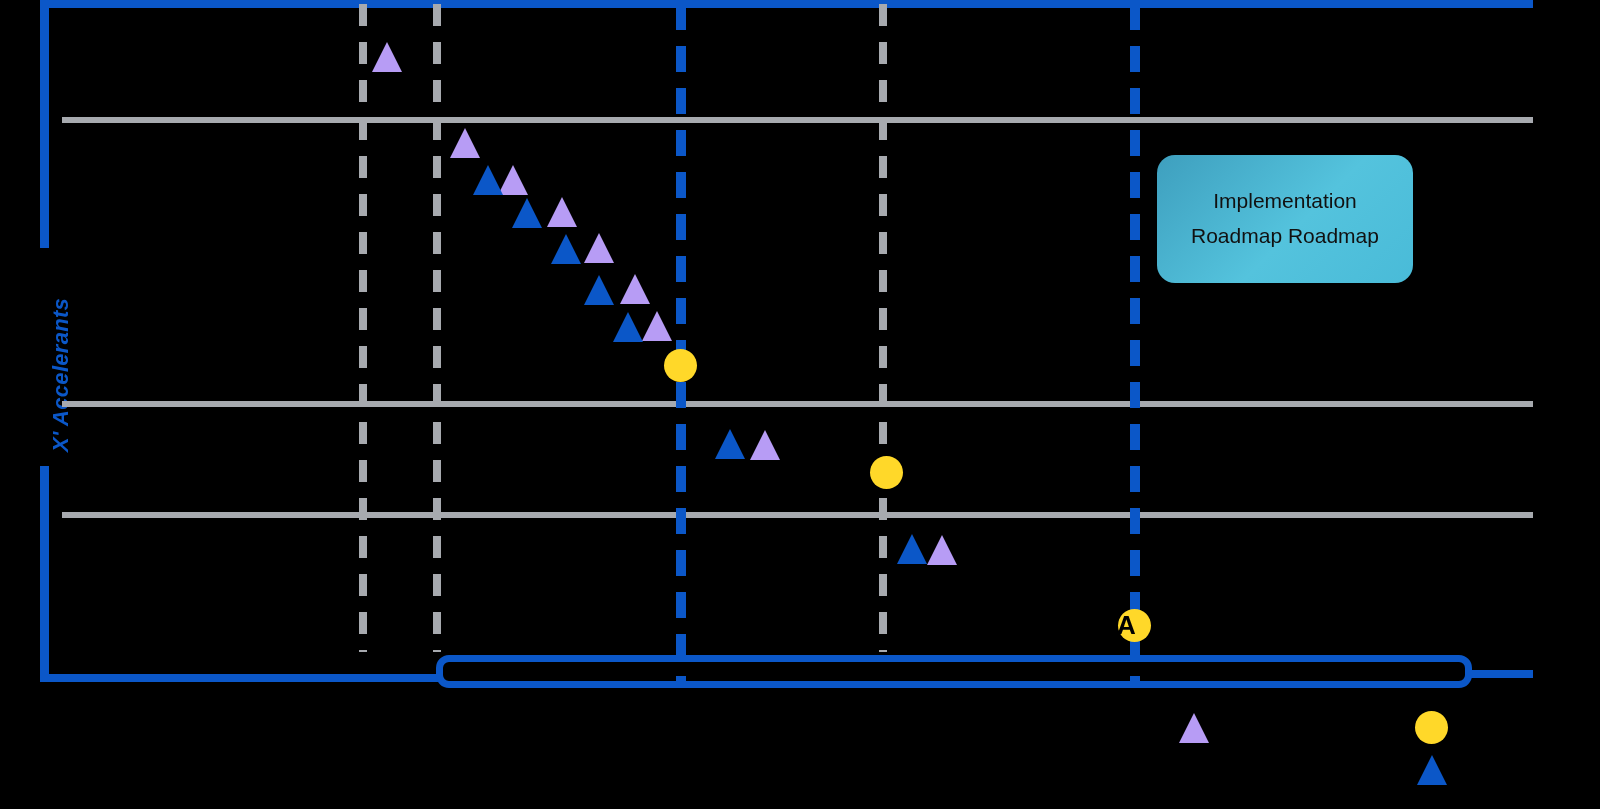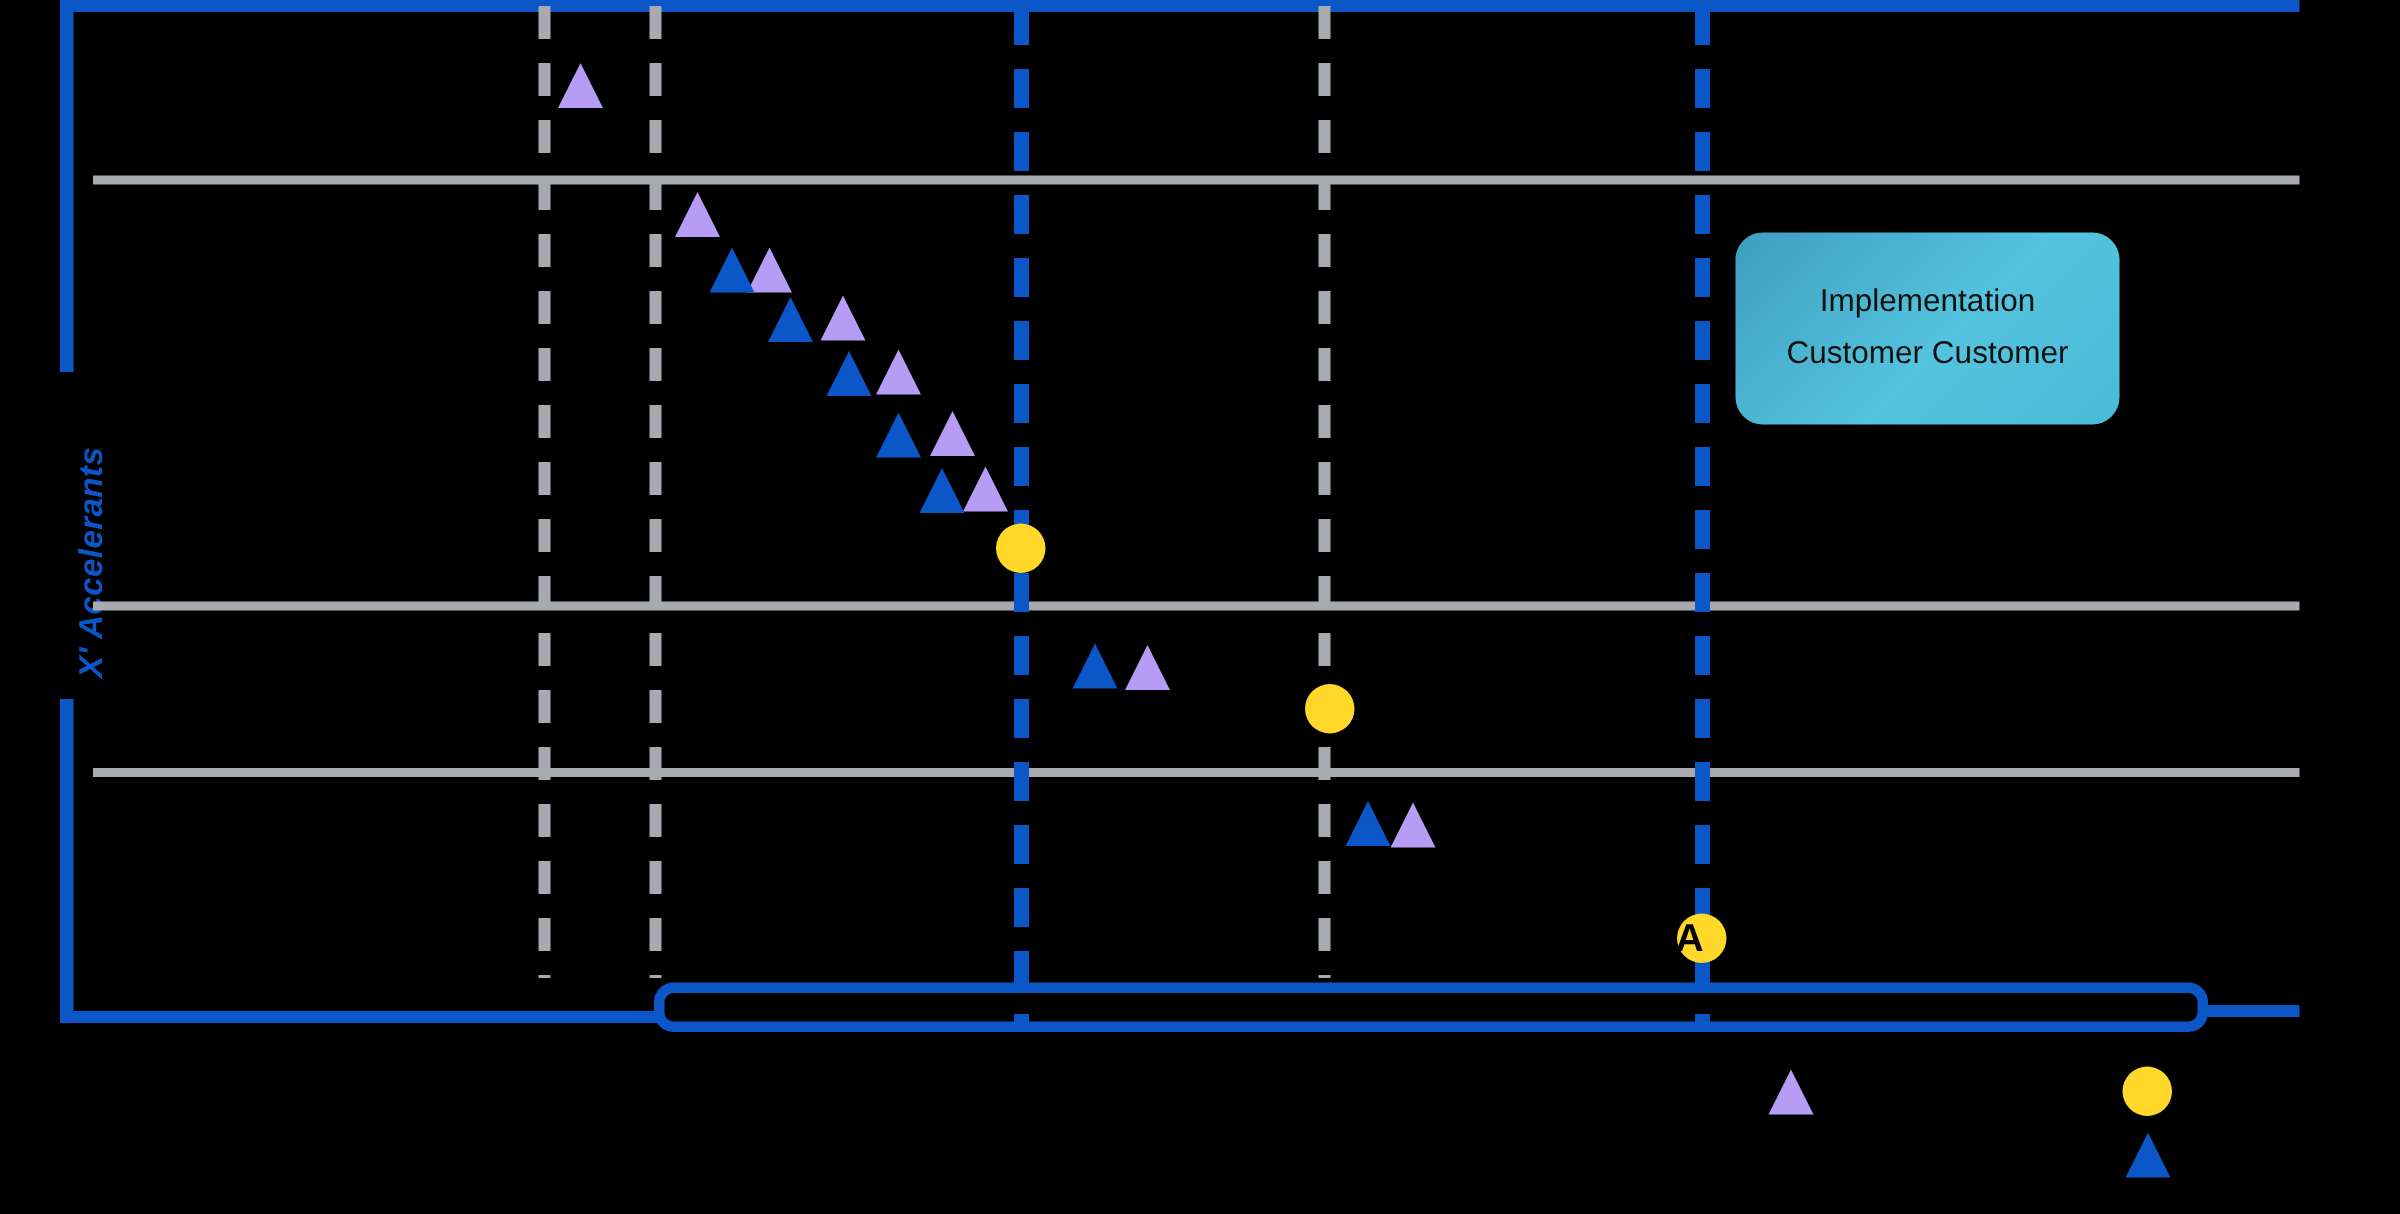--- a/index.html
+++ b/index.html
@@ -104,21 +104,21 @@
   <div class="tri blue" style="left:715px;top:429px;border-width:0 15px 30px 15px;"></div>
   <div class="tri blue" style="left:897px;top:534px;border-width:0 15px 30px 15px;"></div>
 
   <div class="dot" style="left:664px;top:349px;width:33px;height:33px;"></div>
   <div class="dot" style="left:870px;top:456px;width:33px;height:33px;"></div>
   <div class="dot" style="left:1118px;top:609px;width:33px;height:33px;"></div>
   <div class="overlay-glyph" style="left:1117px;top:612px;">A</div>
 
   <div class="callout" style="left:1157px;top:155px;width:256px;height:128px;">
     <span>Implementation</span>
-    <span>Customer Customer</span>
+    <span>Roadmap Roadmap</span>
   </div>
 
   <div class="phase-bar" style="left:436px;top:655px;width:1036px;height:33px;">
     <span></span>
   </div>
 
   <div class="legend-item" style="left:1179px;top:713px;">
     <div class="tri purple" style="left:0;top:0;position:absolute;border-width:0 15px 30px 15px;"></div>
   </div>
   <div class="legend-label" style="left:1218px;top:722px;"></div>

